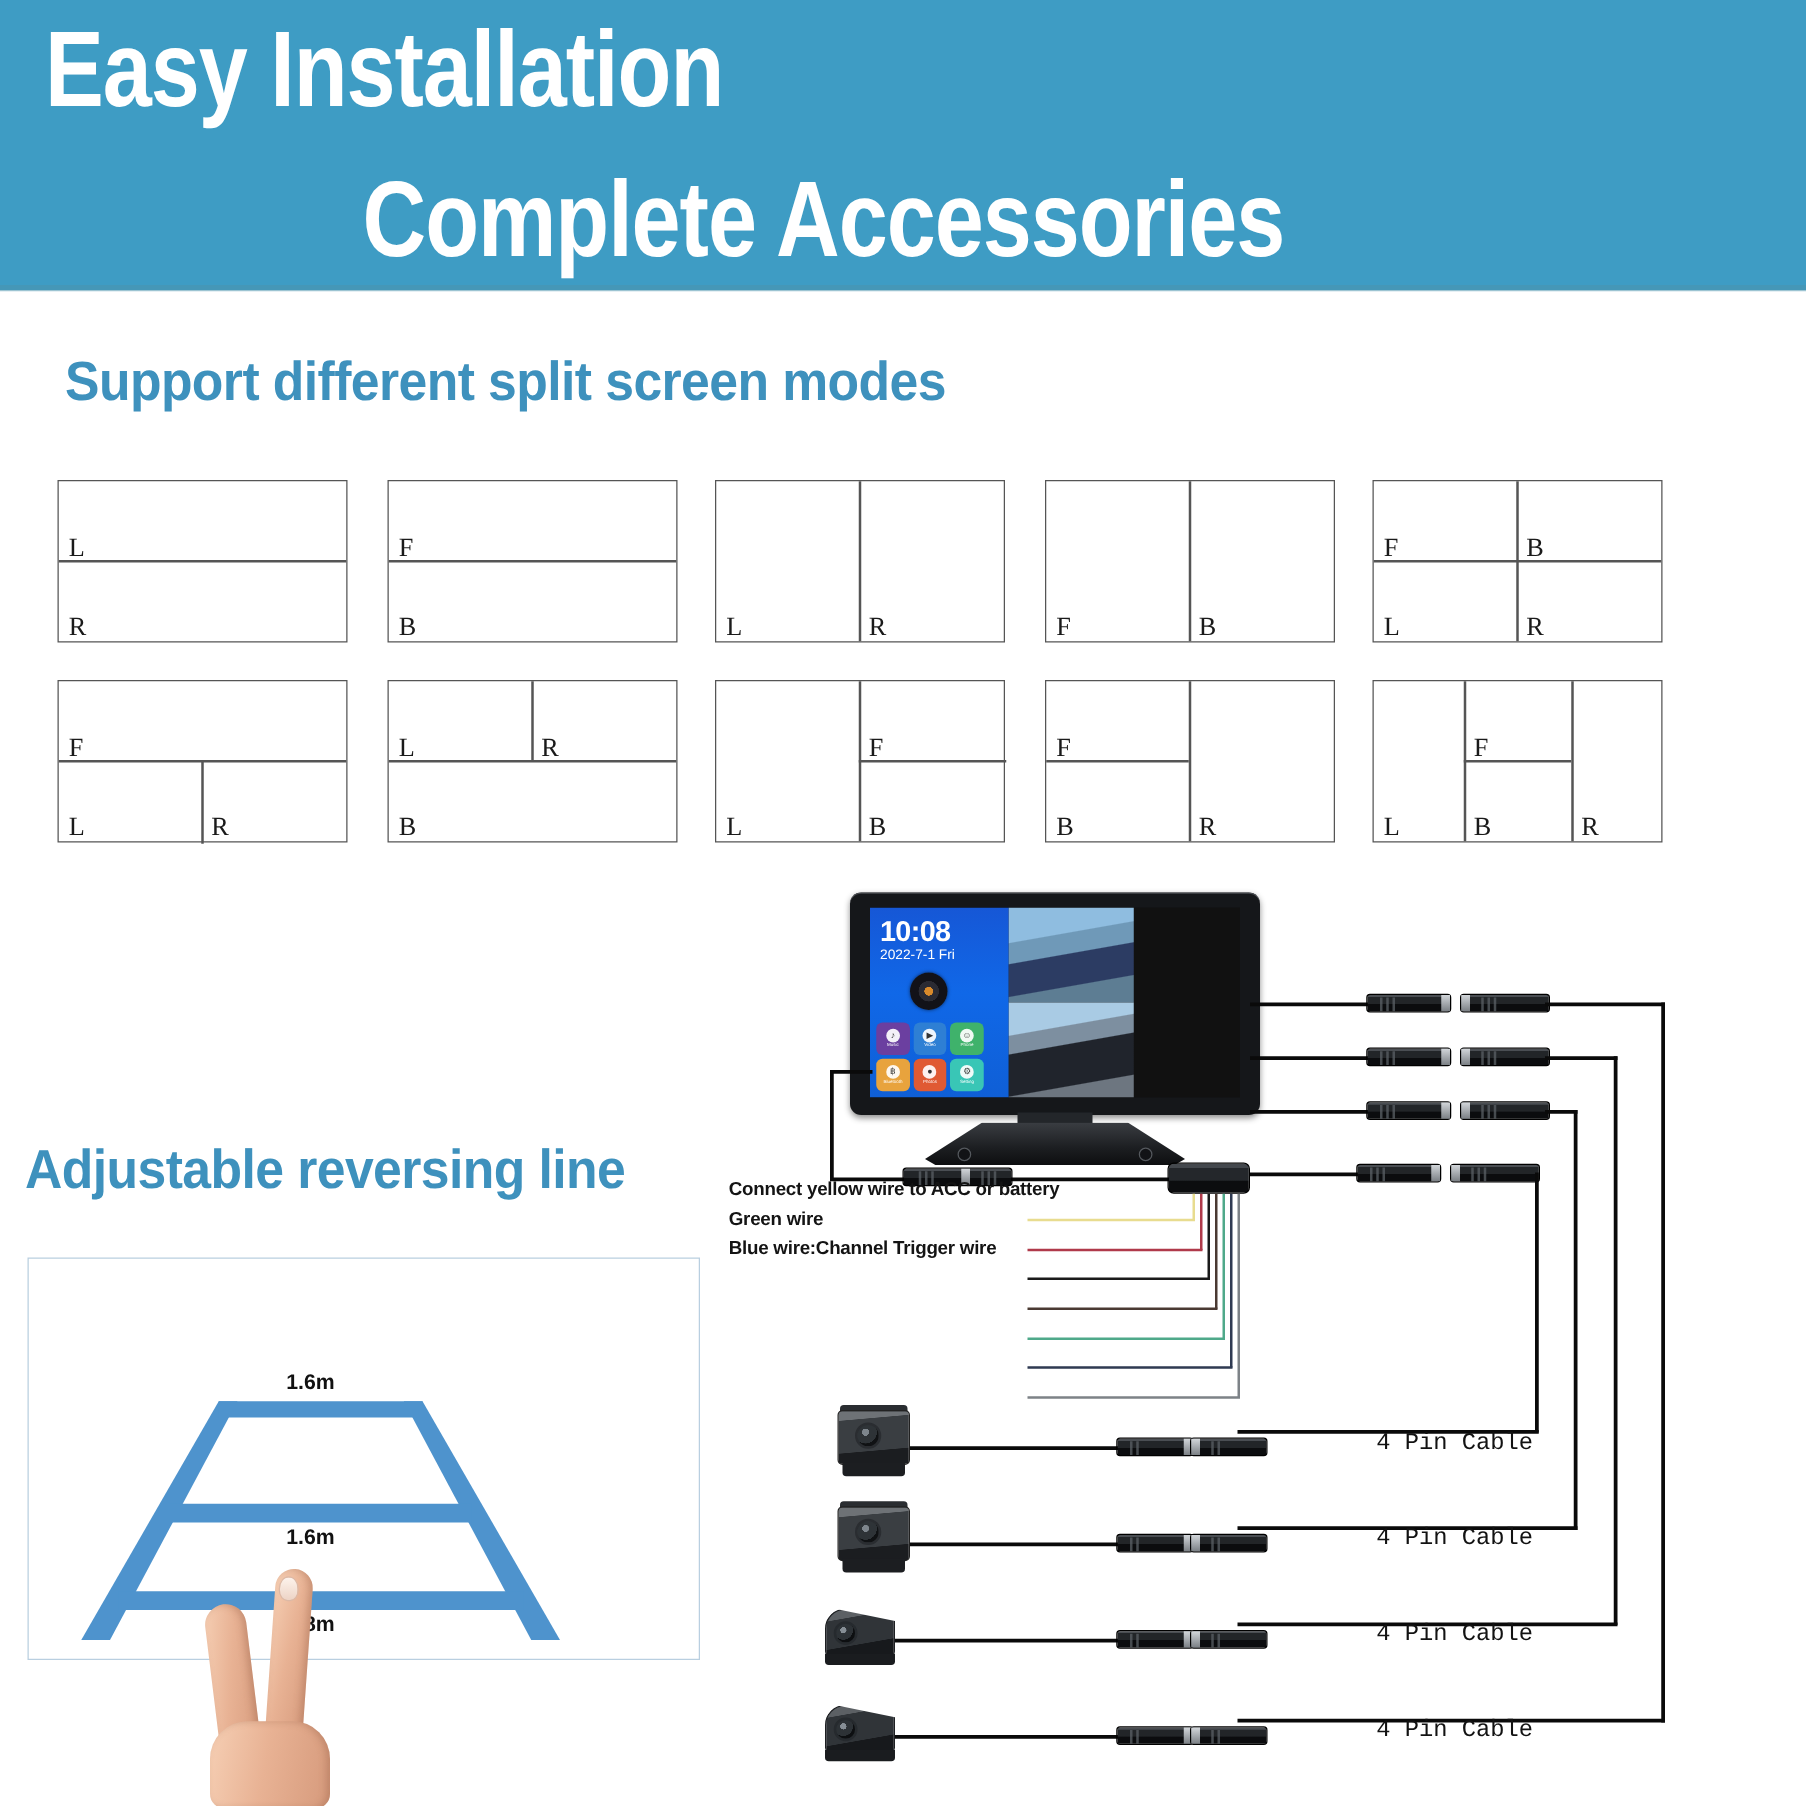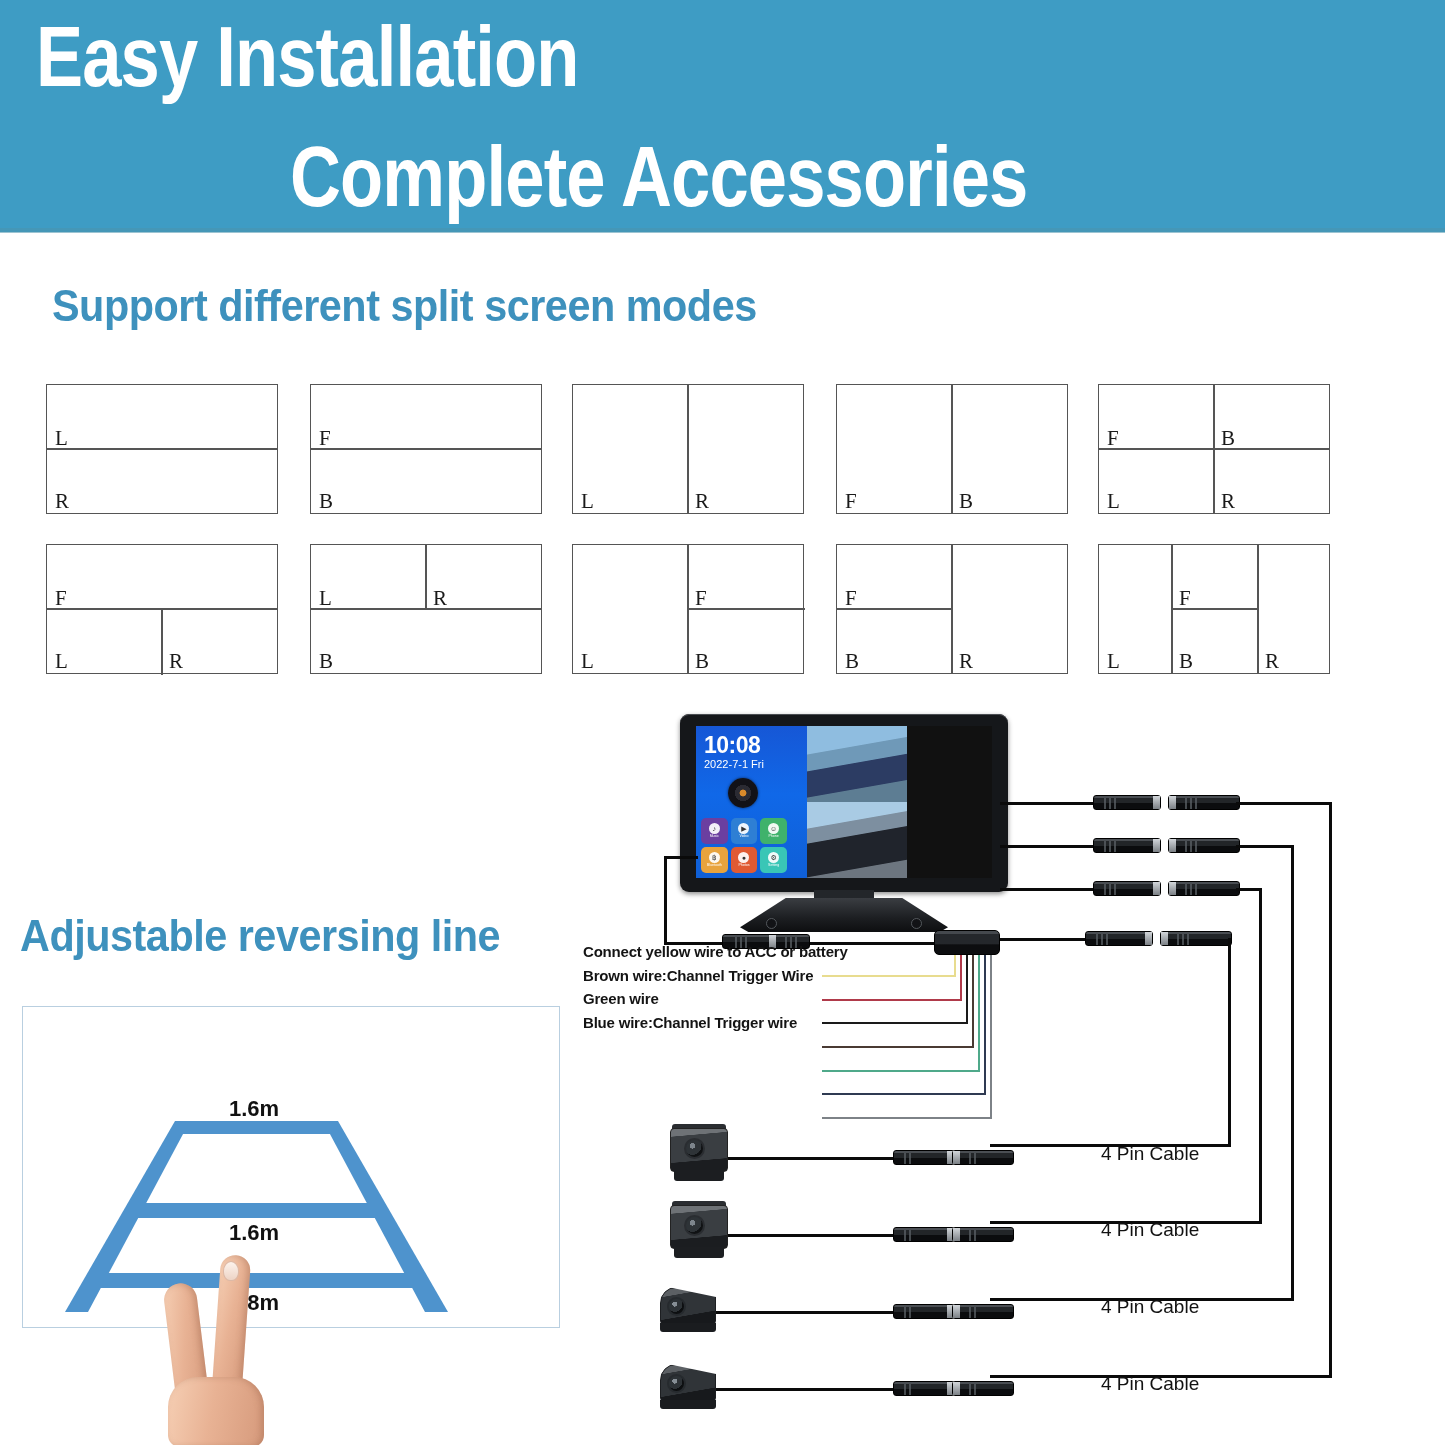--- a/index.html
+++ b/index.html
@@ -106,31 +106,31 @@
   .leg-txt{
     position:absolute;left:0;top:1px;
     font-size:15px;color:#141414;font-weight:600;
     font-family:"Liberation Sans",sans-serif;white-space:nowrap;
     letter-spacing:-0.2px;
   }
 
   
   .pin-label{
     position:absolute;font-size:19px;color:#121212;
-    font-family:Liberation Sans, sans-serif;white-space:nowrap;
+    font-family:Liberation Mono, monospace;white-space:nowrap;
     font-weight:500;
   }
 
   
   #rev-box{
     position:absolute;left:22px;top:1006px;width:538px;height:322px;
     border:1.6px solid #b9cfe0;background:#fff;box-sizing:border-box;
   }
   .rev-dim{
-    position:absolute;font-size:22px;font-weight:bold;color:#111;
+    position:absolute;font-size:17px;font-weight:bold;color:#111;
     font-family:"Liberation Sans",sans-serif;white-space:nowrap;
   }
 
   
   .cam-unit{position:absolute;}
   .camA-body{position:absolute;left:0;top:0;width:58px;height:44px;
     background:linear-gradient(175deg,#6e7276 0 16%,#3a3e42 17% 72%,#1b1d20 73% 100%);
     border-radius:4px;border:1px solid #222;box-sizing:border-box;}
   .camA-lens{position:absolute;left:14px;top:10px;width:21px;height:21px;border-radius:50%;
     background:radial-gradient(circle at 38% 34%,#7d858c 0 18%,#2e3337 19% 58%,#101214 59% 100%);
@@ -321,23 +321,20 @@
     <div class="rib" style="left:72px;"></div>
 </div>
 
 <div class="splitter" style="left:934px;top:930px;"></div>
 
 <div id="legend">
   <div class="leg-row">
     <div class="leg-txt">Connect yellow wire to ACC or battery</div>
   </div>
   <div class="leg-row">
-    <div class="leg-txt">Brown wire:Channel Trigger Wire</div>
-  </div>
-  <div class="leg-row">
     <div class="leg-txt">Green wire</div>
   </div>
   <div class="leg-row">
     <div class="leg-txt">Blue wire:Channel Trigger wire</div>
   </div>
 </div>
 
 <div class="wcolor" style="left:822px;top:975px;width:134px;background:#e8dc8f;"></div>
 <div class="wcolor-v" style="left:954px;top:955px;height:21px;background:#e8dc8f;"></div>
 

